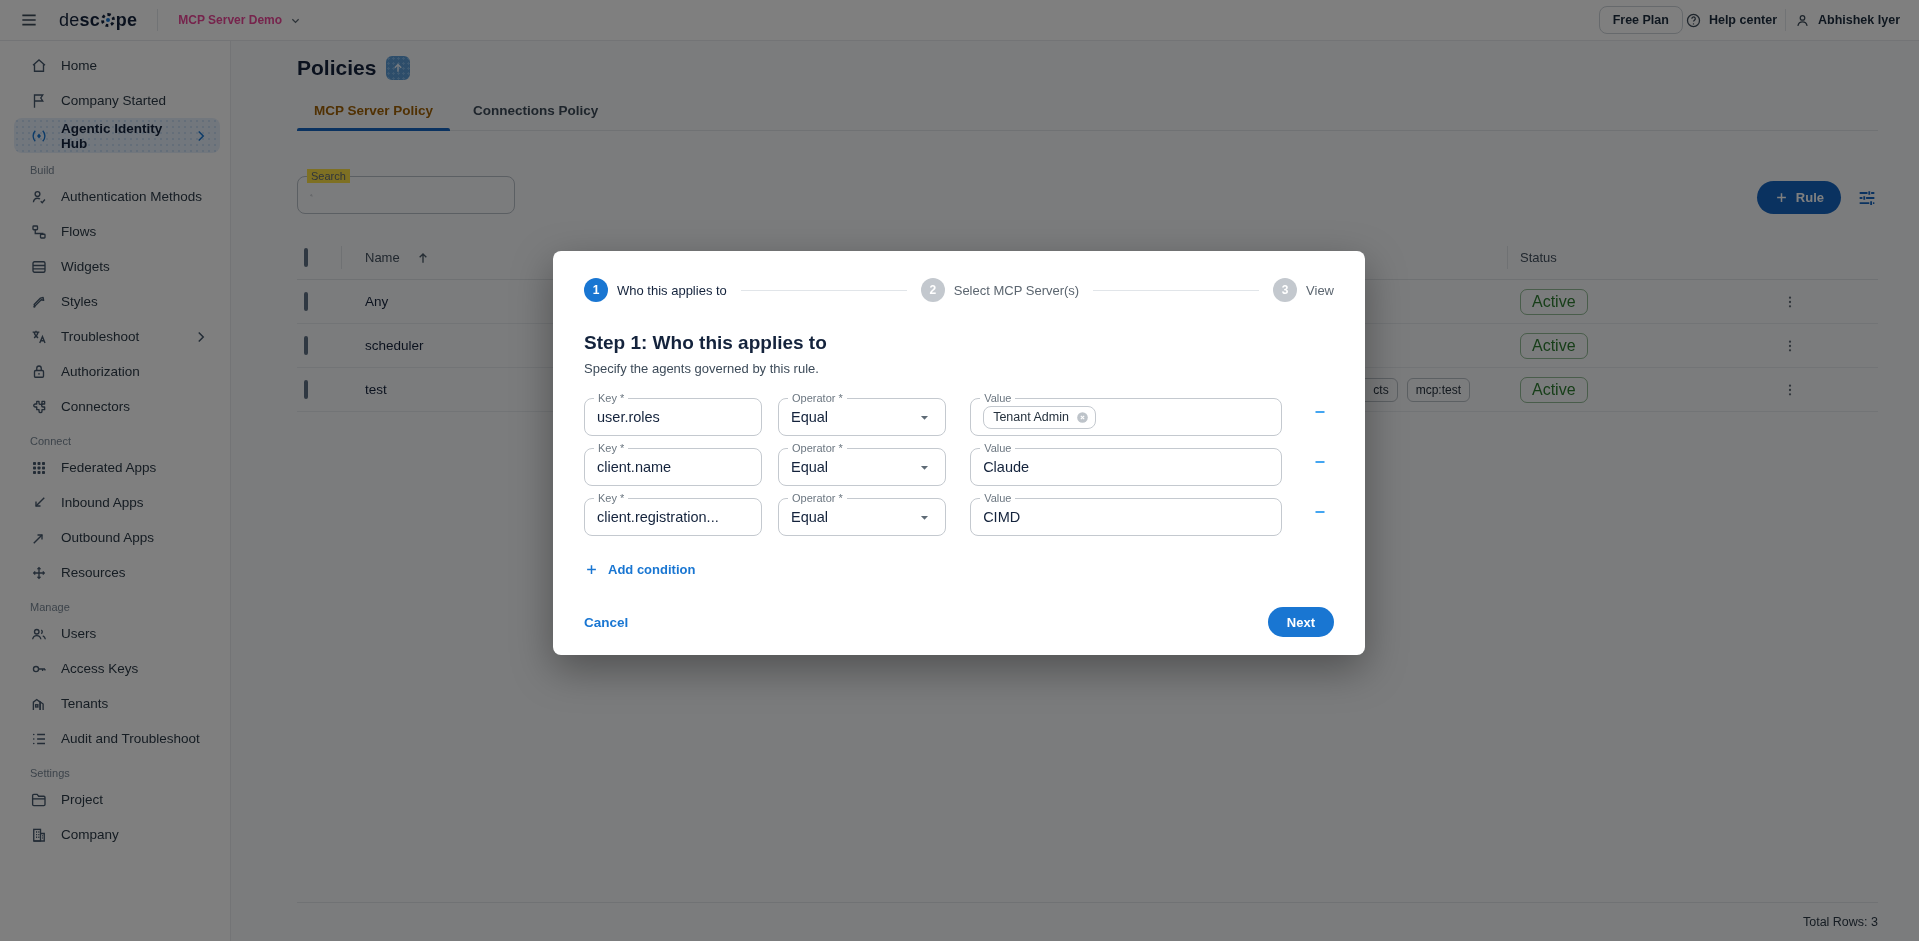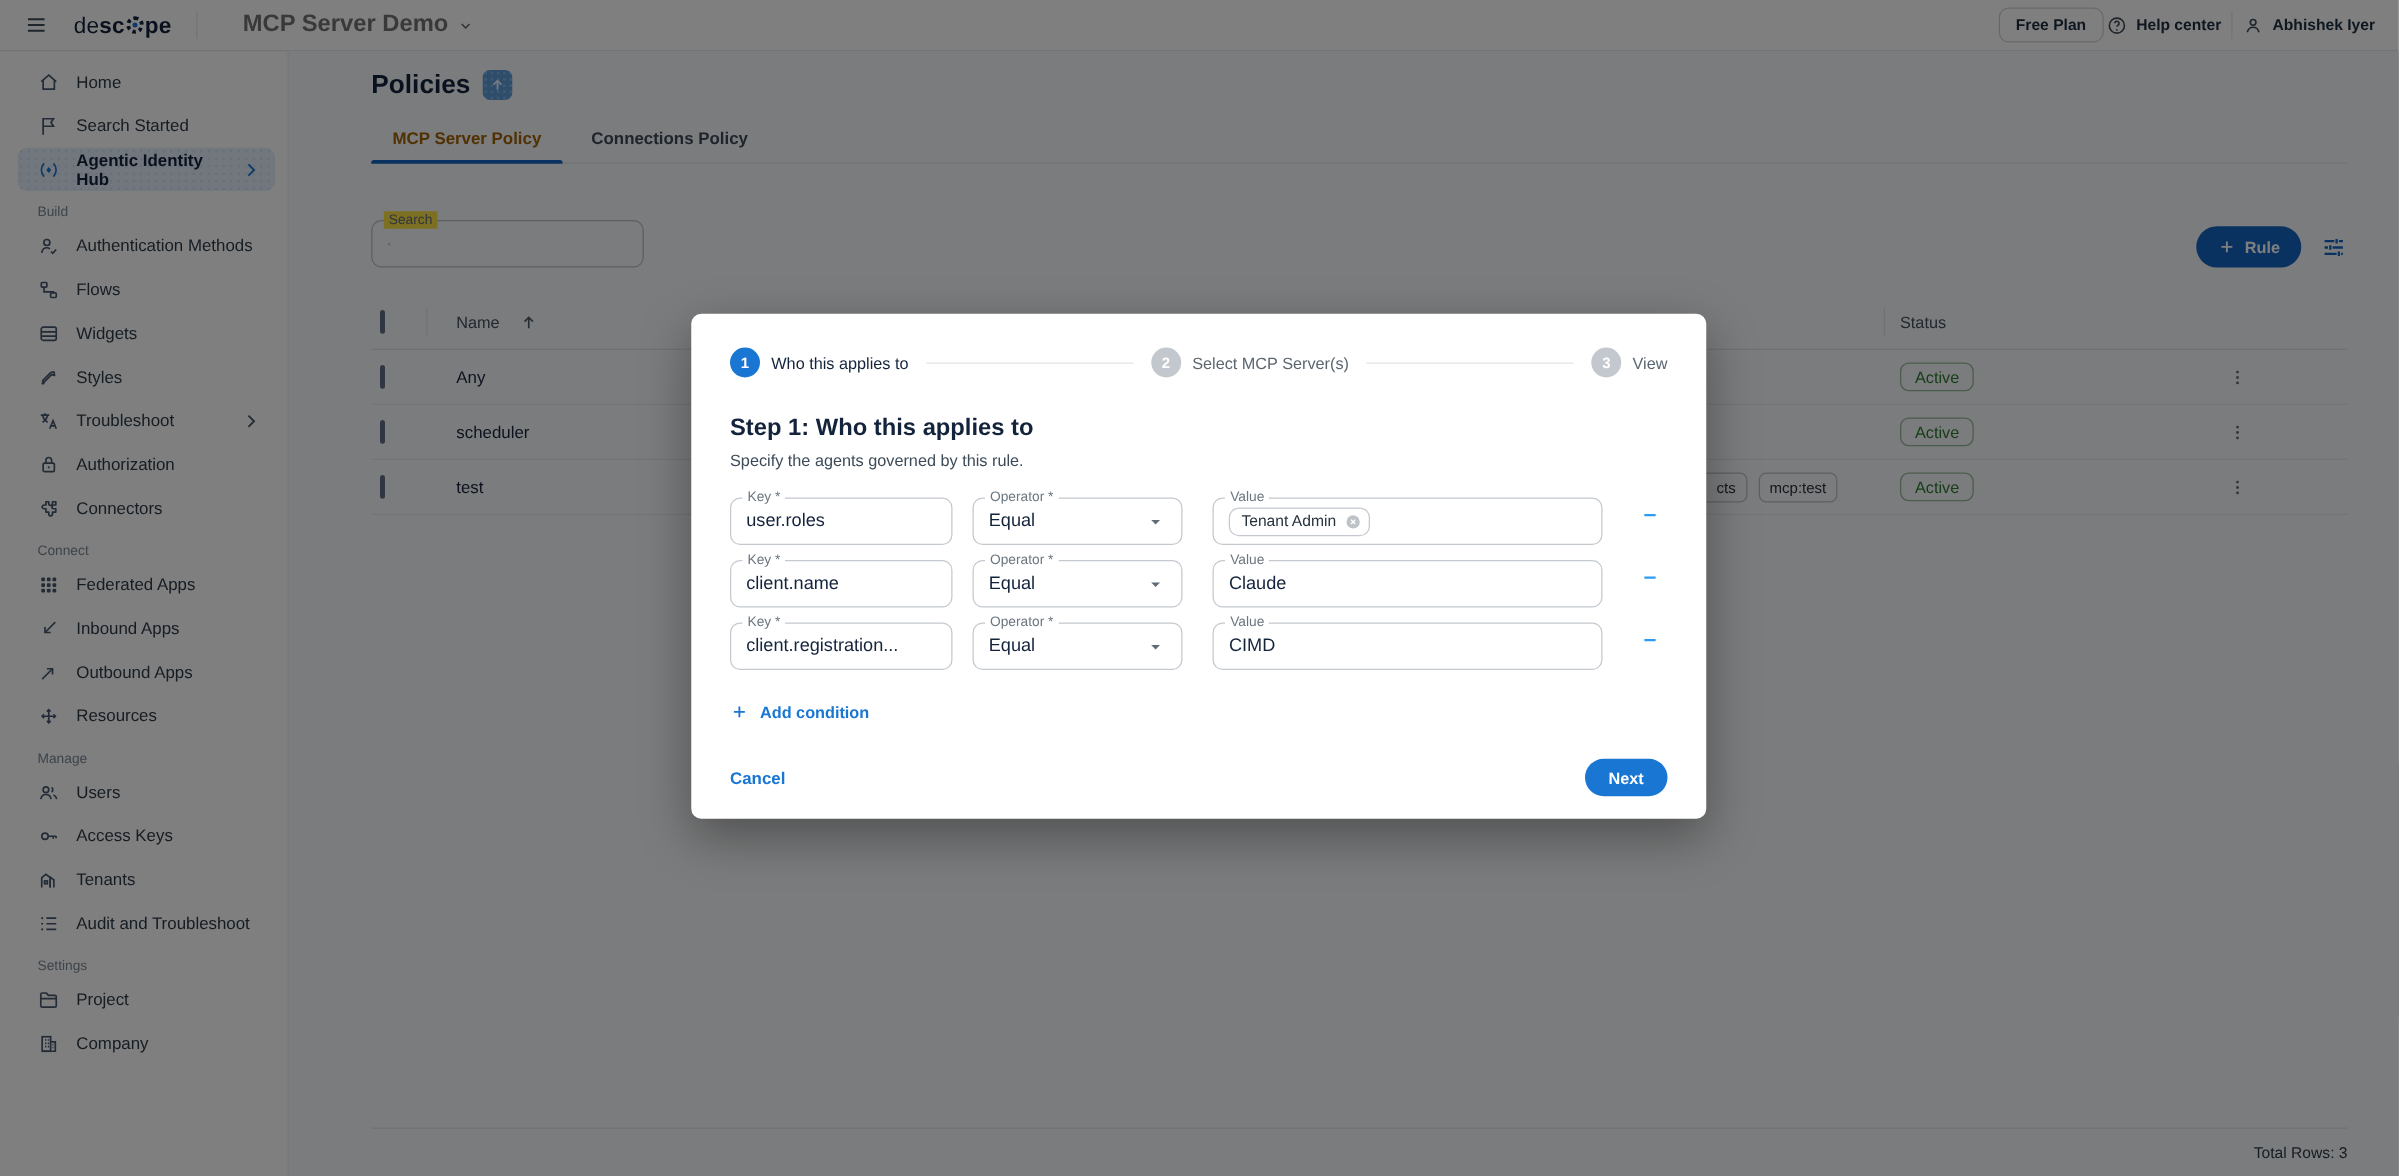--- a/index.html
+++ b/index.html
@@ -14,21 +14,21 @@
   
   .topbar { position:absolute; top:0; left:0; right:0; height:41px; background:#fff;
     border-bottom:1px solid #e6e9ec; display:flex; align-items:center; gap:14px; padding:0 19px; z-index:2; }
   .hamburger { color:#3d4b59; cursor:pointer; }
   .logo { display:flex; align-items:center; font-size:18px; color:#14233c; letter-spacing:.2px; margin-left:6px; }
   .logo .lt { font-weight:400;text-align:right; }
   .logo .lb { font-weight:800; }
   .logo-o { width:14px; height:14px; border:3px dotted #14233c; border-radius:50%; position:relative; margin:0 1px; }
   .logo-o::after { content:""; position:absolute; inset:2px; background:#1976d2; border-radius:50%; }
   .topbar-divider { width:1px; height:22px; background:#e2e6ea; margin:0 6px; }
-  .project-switcher { display:flex; align-items:center; gap:6px; font-size:19px; font-weight:700; color:#737373; cursor:pointer;margin-left:16px; }
+  .project-switcher { display:flex; align-items:center; gap:6px; font-size:12px; font-weight:700; color:#ec4899; cursor:pointer; }
   .topbar-right { margin-left:auto; display:flex; align-items:center; gap:2px; }
   .free-plan { border:1px solid #ccd2d8; border-radius:8px; padding:6px 13px; font-size:12.5px; font-weight:700; color:#1d2d3e; background:#fff; cursor:pointer; }
   .tb-link { display:flex; align-items:center; gap:7px; font-size:12.5px; font-weight:700; color:#1d2d3e; cursor:pointer; }
 
   
   .sidebar { position:absolute; top:41px; left:0; width:231px; bottom:0; background:#fff;
     border-right:1px solid #e6e9ec; padding-top:7px; z-index:1; }
   .nav-item { display:flex; align-items:center; height:35px; margin:0 10px 0 14px; padding:0 10px 0 16px;
     border-radius:8px; font-size:13.5px; color:#2c3a47; gap:13px; cursor:pointer; }
   .nav-item svg { width:18px; height:18px; color:#46586c; flex:none; }
@@ -76,21 +76,21 @@
   .trow { border-bottom:1px solid #e4e8ec; font-size:13.5px; color:#16243d; }
   .cb { width:18px; height:18px; border:2px solid #5f7184; border-radius:3px; margin-left:7px; cursor:pointer; background:transparent; }
   .name-hcell { display:flex; align-items:center; gap:15px; padding-left:20px; }
   .sort-icon { color:#4a5a68; cursor:pointer; }
   .status-hcell { padding-left:12px; }
   .name-cell { display:flex; align-items:center; padding-left:20px; }
   .tags { display:flex; gap:9px; margin-left:auto; margin-right:38px; }
   .tag { padding:4px 8px; border:1px solid #b9c0c7; border-radius:6px; font-size:12px; color:#26323e; white-space:nowrap; }
   .tag.clipped { width:75px; display:flex; justify-content:flex-end; }
   .status-cell { padding-left:12px; }
-  .status-chip { display:inline-block; padding:3px 11px; border:1px solid rgba(46,125,50,.5); color:#2e7d32; border-radius:7px; font-size:13px; }
+  .status-chip { display:inline-block; padding:3px 11px; border:1px solid rgba(46,125,50,.5); color:#2e7d32; border-radius:7px; font-size:16px; }
   .menu-cell { padding-left:20px; }
   .dots { color:#5f6b76; cursor:pointer; width:24px; height:24px; display:flex; align-items:center; justify-content:center; }
   .table-footer { position:absolute; left:0; right:0; bottom:0; height:39px; border-top:1px solid #e0e4e8;
     display:flex; align-items:center; justify-content:flex-end; font-size:12.5px; color:#2c3a47; }
 
   
   .backdrop { position:absolute; inset:0; background:rgba(0,0,0,0.5); z-index:10; }
   .modal { position:absolute; left:553px; top:251px; width:812px; height:404px; background:#fff; border-radius:8px;
     z-index:20; box-shadow:0 14px 40px rgba(0,0,0,.35); padding:27px 31px 18px; display:flex; flex-direction:column; }
 
@@ -173,21 +173,21 @@
     <svg viewBox="0 0 24 24" fill="none" stroke="currentColor" stroke-width="1.8">
         <path d="M4 11l8-7 8 7"></path>
         <path d="M6 9.5V19h12V9.5"></path>
       </svg>
     <span>Home</span>
   </div>
   <div class="nav-item">
     <svg viewBox="0 0 24 24" fill="none" stroke="currentColor" stroke-width="1.8">
         <path d="M6 21V4h11l-2.6 4L17 12H6"></path>
       </svg>
-    <span>Search Started</span>
+    <span>Company Started</span>
   </div>
   <div class="nav-item active">
     <svg viewBox="0 0 24 24" fill="none" stroke="currentColor" stroke-width="1.8">
         <path d="M7 5c-3.8 4-3.8 10 0 14"></path>
         <path d="M17 5c3.8 4 3.8 10 0 14"></path>
         <path d="M12 8.8l2.6 3.2-2.6 3.2-2.6-3.2z" fill="currentColor" stroke="none"></path>
       </svg>
     <span>Agentic Identity Hub</span>
     <svg class="nav-chevron" width="14" height="14" viewBox="0 0 24 24" fill="none" stroke="currentColor" stroke-width="2">
         <path d="M9 6l6 6-6 6"></path>

